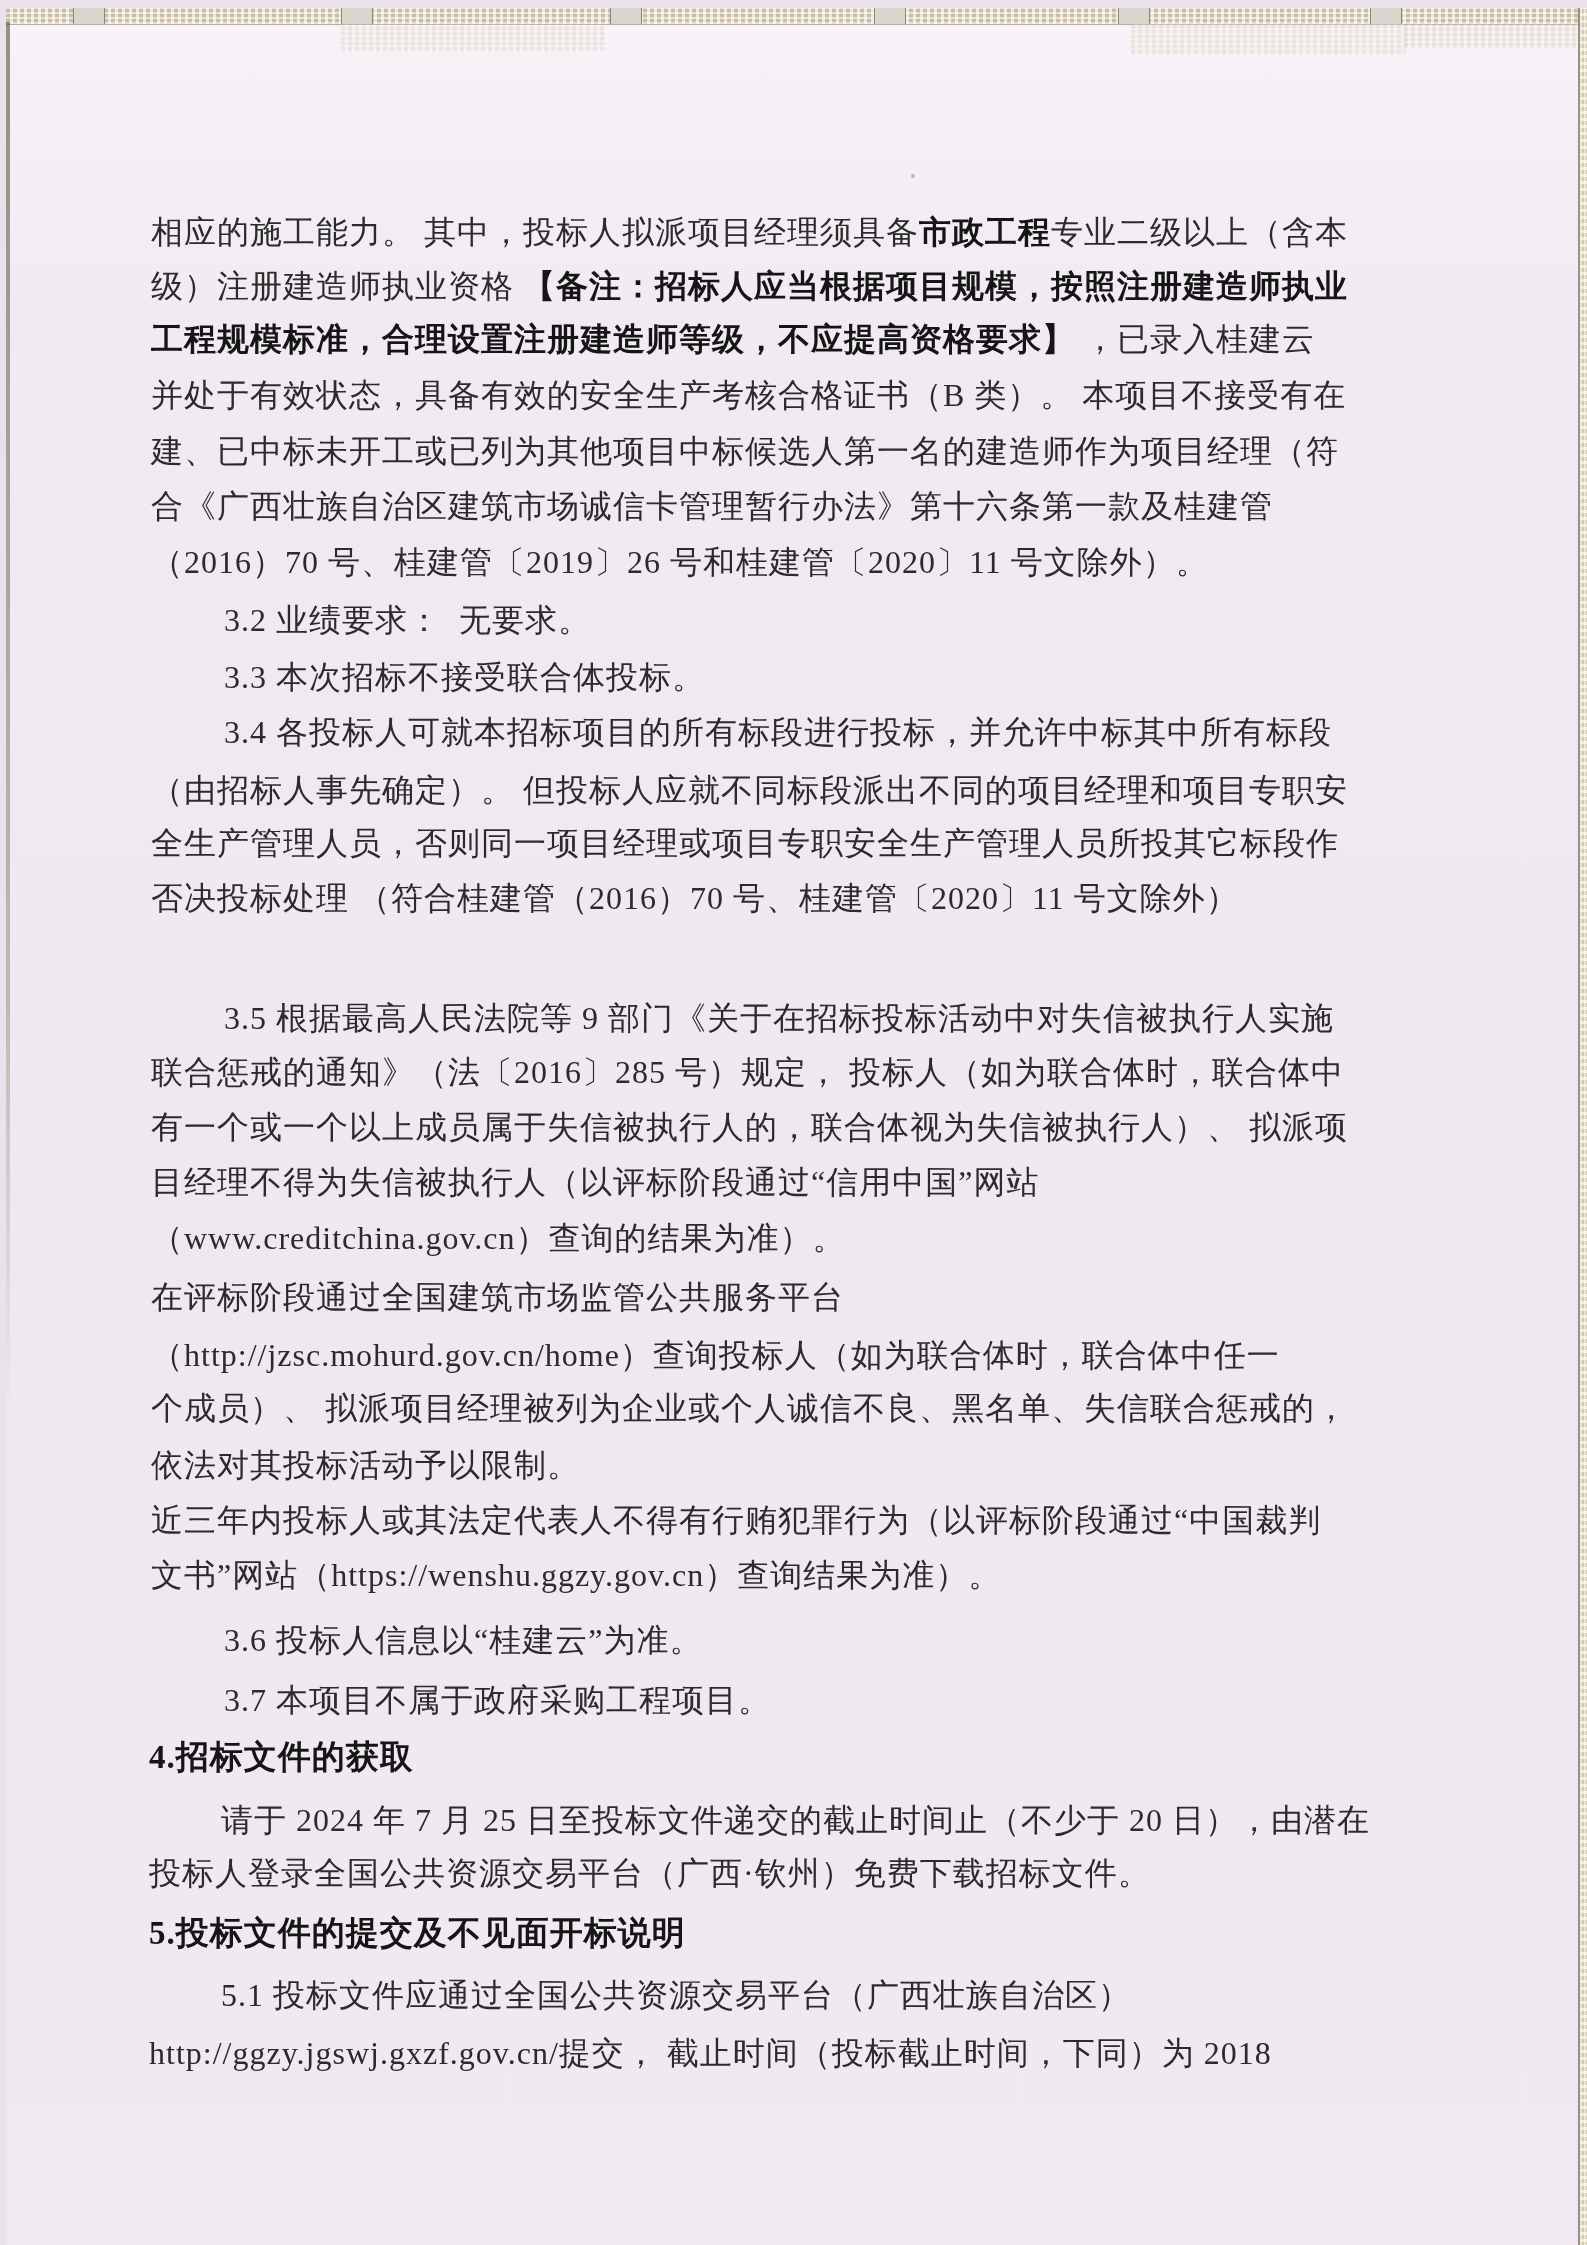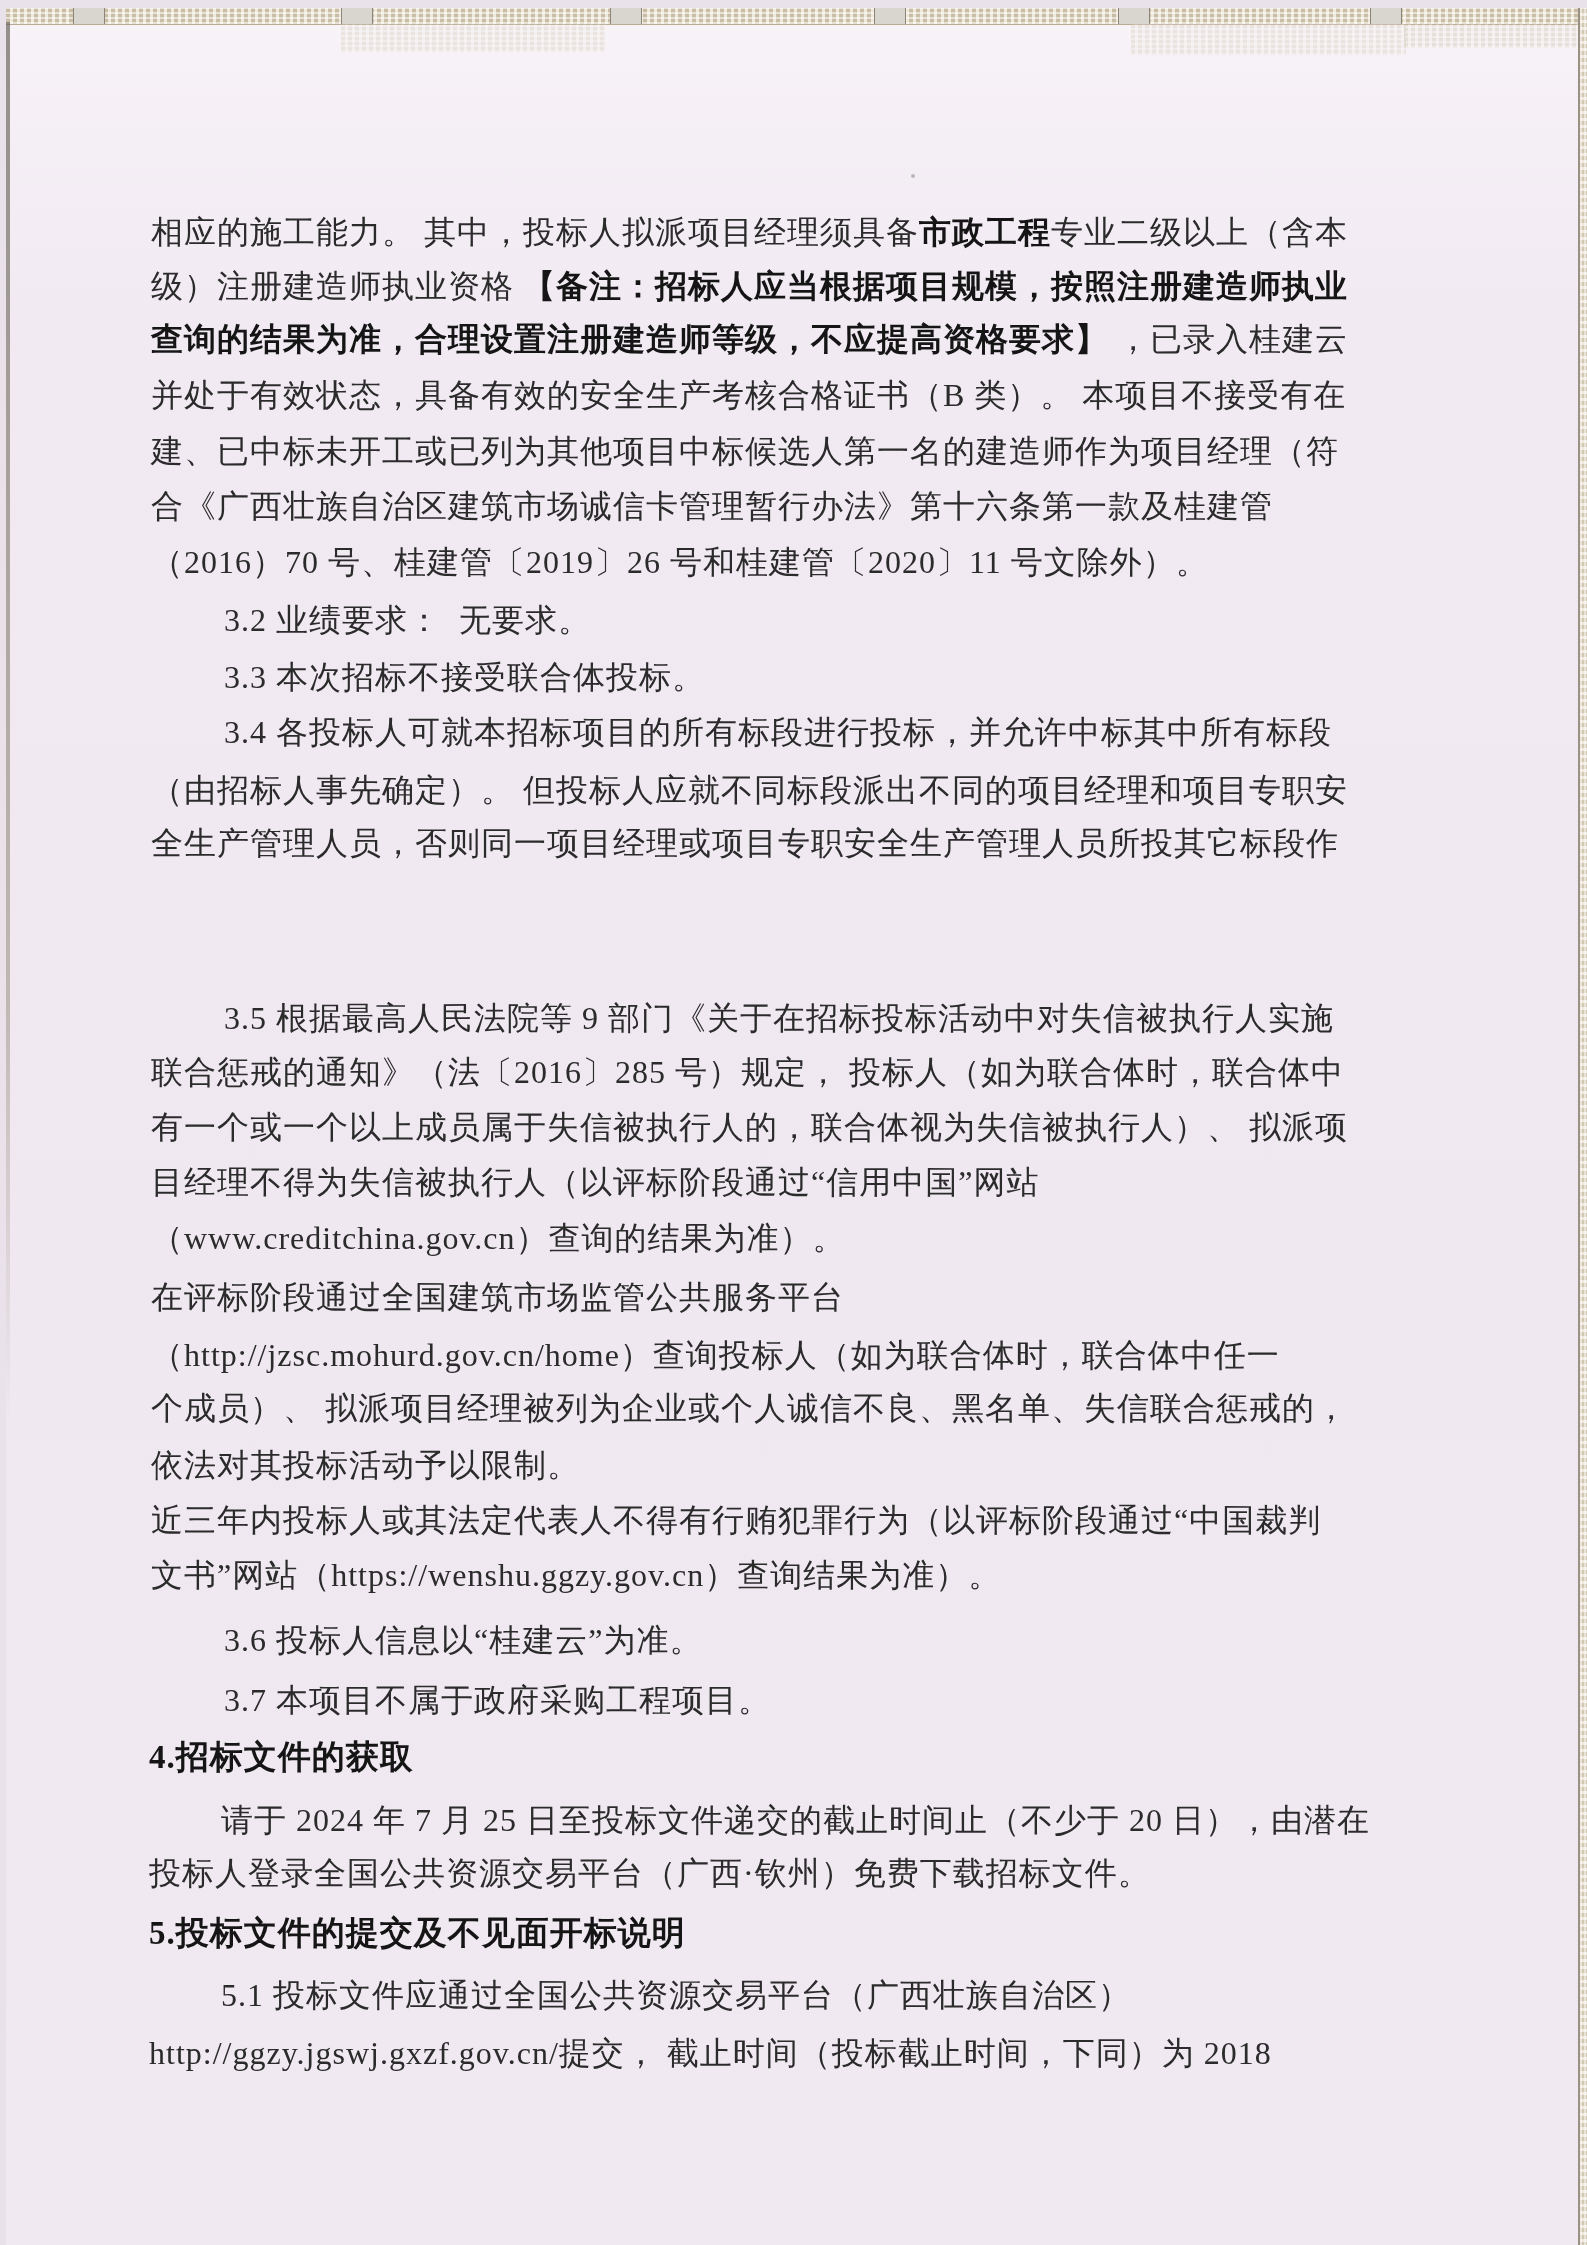--- a/index.html
+++ b/index.html
@@ -87,30 +87,31 @@
   <div class="tape-right"></div>
   <div class="left-edge"></div>
   <div class="bottom-edge"></div>
 
   <div class="speck s1"></div>
   <div class="speck s2"></div>
 
   <div class="doc">
       <div class="line" style="left: 145px; top: 204px;"><span>相应的施工能力。 其中，投标人拟派项目经理须具备</span><span class="bold">市政工程</span><span>专业二级以上（含本</span></div>
       <div class="line" style="left: 145px; top: 258px;"><span>级）注册建造师执业资格 </span><span class="bold">【备注：招标人应当根据项目规模，按照注册建造师执业</span></div>
-      <div class="line" style="left: 145px; top: 311px;"><span class="bold">查询的结果为准，合理设置注册建造师等级，不应提高资格要求】</span><span> ，已录入桂建云</span></div>
+      <div class="line" style="left: 145px; top: 311px;"><span class="bold">工程规模标准，合理设置注册建造师等级，不应提高资格要求】</span><span> ，已录入桂建云</span></div>
       <div class="line" style="left: 145px; top: 367px;"><span>并处于有效状态，具备有效的安全生产考核合格证书（B 类）。 本项目不接受有在</span></div>
       <div class="line" style="left: 145px; top: 423px;"><span>建、已中标未开工或已列为其他项目中标候选人第一名的建造师作为项目经理（符</span></div>
       <div class="line" style="left: 145px; top: 478px;"><span>合《广西壮族自治区建筑市场诚信卡管理暂行办法》第十六条第一款及桂建管</span></div>
       <div class="line" style="left: 145px; top: 534px;"><span>（2016）70 号、桂建管〔2019〕26 号和桂建管〔2020〕11 号文除外）。</span></div>
       <div class="line" style="left: 218px; top: 592px;"><span>3.2 业绩要求：  无要求。</span></div>
       <div class="line" style="left: 218px; top: 649px;"><span>3.3 本次招标不接受联合体投标。</span></div>
       <div class="line" style="left: 218px; top: 704px;"><span>3.4 各投标人可就本招标项目的所有标段进行投标，并允许中标其中所有标段</span></div>
       <div class="line" style="left: 145px; top: 762px;"><span>（由招标人事先确定）。 但投标人应就不同标段派出不同的项目经理和项目专职安</span></div>
       <div class="line" style="left: 145px; top: 815px;"><span>全生产管理人员，否则同一项目经理或项目专职安全生产管理人员所投其它标段作</span></div>
+      <div class="line" style="left: 145px; top: 870px;"><span>否决投标处理 （符合桂建管（2016）70 号、桂建管〔2020〕11 号文除外）</span></div>
       <div class="line" style="left: 218px; top: 990px;"><span>3.5 根据最高人民法院等 9 部门《关于在招标投标活动中对失信被执行人实施</span></div>
       <div class="line" style="left: 145px; top: 1044px;"><span>联合惩戒的通知》（法〔2016〕285 号）规定， 投标人（如为联合体时，联合体中</span></div>
       <div class="line" style="left: 145px; top: 1099px;"><span>有一个或一个以上成员属于失信被执行人的，联合体视为失信被执行人）、 拟派项</span></div>
       <div class="line" style="left: 145px; top: 1154px;"><span>目经理不得为失信被执行人（以评标阶段通过“信用中国”网站</span></div>
       <div class="line" style="left: 145px; top: 1269px;"><span>在评标阶段通过全国建筑市场监管公共服务平台</span></div>
       <div class="line" style="left: 145px; top: 1210px;"><span>（www.creditchina.gov.cn）查询的结果为准）。</span></div>
       <div class="line" style="left: 145px; top: 1327px;"><span>（http://jzsc.mohurd.gov.cn/home）查询投标人（如为联合体时，联合体中任一</span></div>
       <div class="line" style="left: 145px; top: 1380px;"><span>个成员）、 拟派项目经理被列为企业或个人诚信不良、黑名单、失信联合惩戒的，</span></div>
       <div class="line" style="left: 145px; top: 1437px;"><span>依法对其投标活动予以限制。</span></div>
       <div class="line" style="left: 145px; top: 1492px;"><span>近三年内投标人或其法定代表人不得有行贿犯罪行为（以评标阶段通过“中国裁判</span></div>

